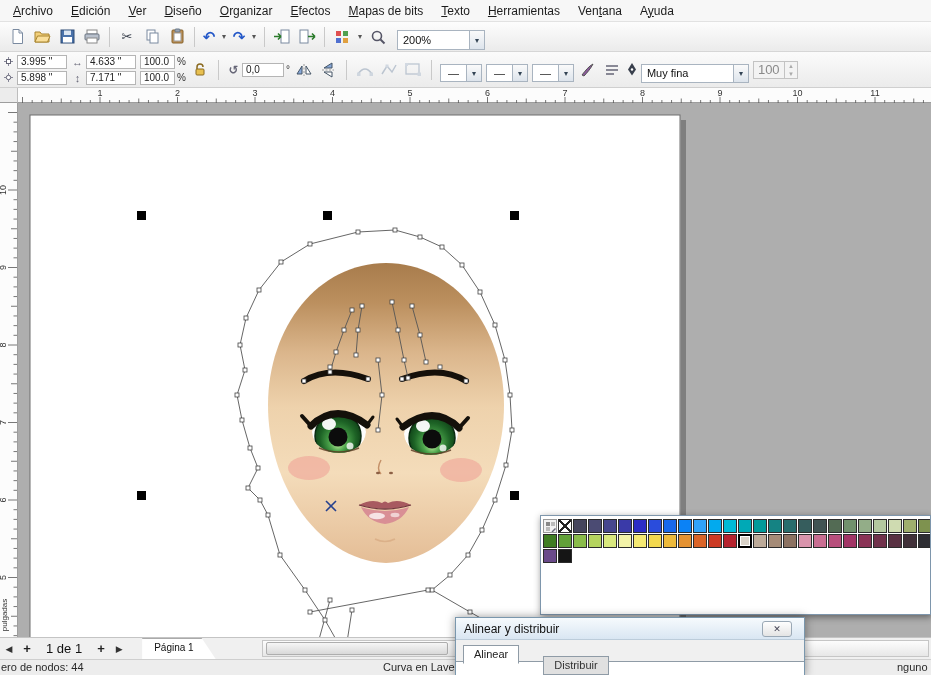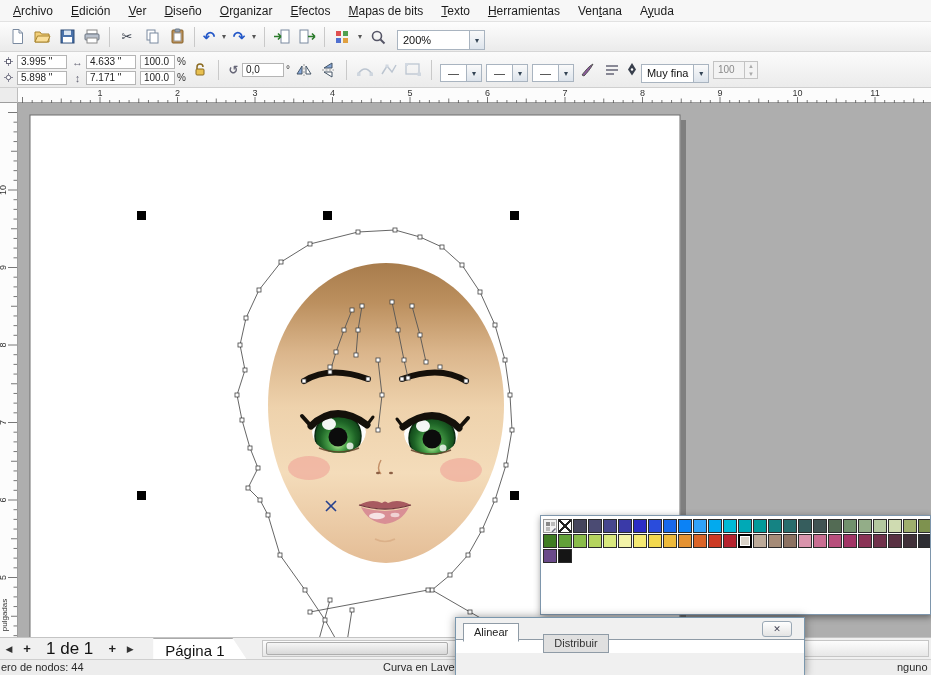--- a/index.html
+++ b/index.html
@@ -42,24 +42,24 @@
     line-height:12px; padding:0 3px; color:#222; white-space:nowrap; }
   .w48 { width:50px; } .w34 { width:35px; } .w40 { width:42px; }
   .unit { font-size:10px; color:#333; }
   .pico { width:13px; height:13px; display:flex; align-items:center; justify-content:center;
     color:#667; font-size:11px; }
   .small-btn { width:20px; height:20px; display:flex; align-items:center; justify-content:center;
     border:1px solid transparent; }
   .small-btn.disabled { opacity:.55; }
   .line-combo { width:42px; height:18px; }
   .line-combo .val { text-align:center; font-size:11px; color:#222; }
-  #outline-width-combo { width:68px; height:19px; }
+  #outline-width-combo { width:108px; height:19px; }
   .spinbox { display:flex; align-items:stretch; border:1px solid #c3c3c3; background:#f3f3f3;
     height:18px; color:#8a8a8a; }
-  .spinbox .sval { width:30px; font-size:10px; display:flex; align-items:center; padding-left:4px;text-align:right; }
+  .spinbox .sval { width:30px; font-size:13px; display:flex; align-items:center; padding-left:4px;text-align:right; }
   .spinbox .steps { display:flex; flex-direction:column; border-left:1px solid #c3c3c3; width:13px; }
   .spinbox .steps span { flex:1; font-size:6px; line-height:8px; text-align:center; color:#aaa; }
   
   #corner { position:absolute; left:0; top:88px; width:18px; height:15px;
     background:#ececec; border-right:1px solid #bdbdbd; border-bottom:1px solid #9d9d9d; }
   #hruler { position:absolute; left:18px; top:88px; width:913px; height:15px;
     background:#fcfcfc; border-bottom:1px solid #9d9d9d; }
   #vruler { position:absolute; left:0; top:103px; width:18px; height:534px;
     background:#fcfcfc; border-right:1px solid #9d9d9d; }
   #canvas { position:absolute; left:18px; top:103px; width:913px; height:534px;
@@ -78,24 +78,24 @@
       linear-gradient(135deg, transparent 43%, #222 43%, #222 57%, transparent 57%), #fff; }
   .swatch.selected { border:2px solid #000; box-shadow:inset 0 0 0 1px #fff; }
   .swatch-opt { width:14px; height:14px; flex:0 0 auto; display:flex; align-items:center;
     justify-content:center; background:#f2f2f2; border:1px solid #9a9a9a; }
   
   #navrow { position:absolute; left:0; top:637px; width:100%; height:22px;
     background:#f0f0f0; border-top:1px solid #c4c4c4; display:flex; align-items:center; }
   .nav-btn { width:18px; height:18px; display:flex; align-items:center; justify-content:center;
     font-size:9px; color:#333; }
   .nav-plus { font-size:13px; font-weight:bold; color:#222; }
-  #page-info { font-size:17px; color:#111; padding:0 10px; }
+  #page-info { font-size:13px; color:#111; padding:0 10px; }
   #page-tab { margin-left:14px; height:21px; padding:3px 22px 0 12px; background:#fff;
     clip-path:polygon(0 0, calc(100% - 14px) 0, 100% 100%, 0 100%);
-    font-size:15px; color:#111; border-top:1px solid #aaa; }
+    font-size:10px; color:#111; border-top:1px solid #aaa; }
   #hscroll-track { position:absolute; left:262px; top:2px; width:667px; height:17px;
     background:linear-gradient(#fdfdfd,#e7e7e7); border:1px solid #c6c6c6; }
   #hscroll-thumb { position:absolute; left:3px; top:1px; width:182px; height:13px;
     background:linear-gradient(#f6f6f6,#d9d9d9); border:1px solid #aeaeae; border-radius:2px; }
   
   #statusbar { position:absolute; left:0; top:659px; width:100%; height:16px;
     background:#ededed; border-top:1px solid #cfcfcf; font-size:11px; color:#2a2a2a; }
   #status-left { position:absolute; left:1px; top:1px; white-space:nowrap; }
   #status-center { position:absolute; left:383px; top:1px; white-space:nowrap; }
   #status-right { position:absolute; left:897px; top:1px; white-space:nowrap; }
@@ -790,20 +790,21 @@
     </div>
   </div>
 
   <div id="statusbar">
     <span id="status-left">ero de nodos: 44</span>
     <span id="status-center">Curva en Lave</span>
     <span id="status-right">nguno</span>
   </div>
 
   <div id="align-dialog">
+    <div id="align-title">Alinear y distribuir</div>
     <div id="align-close">
       <span>✕</span>
     </div>
     <div id="align-tabs">
       <div class="tab active">Alinear</div>
       <div class="tab inactive">Distribuir</div>
     </div>
     <div id="align-body"></div>
   </div>
 

